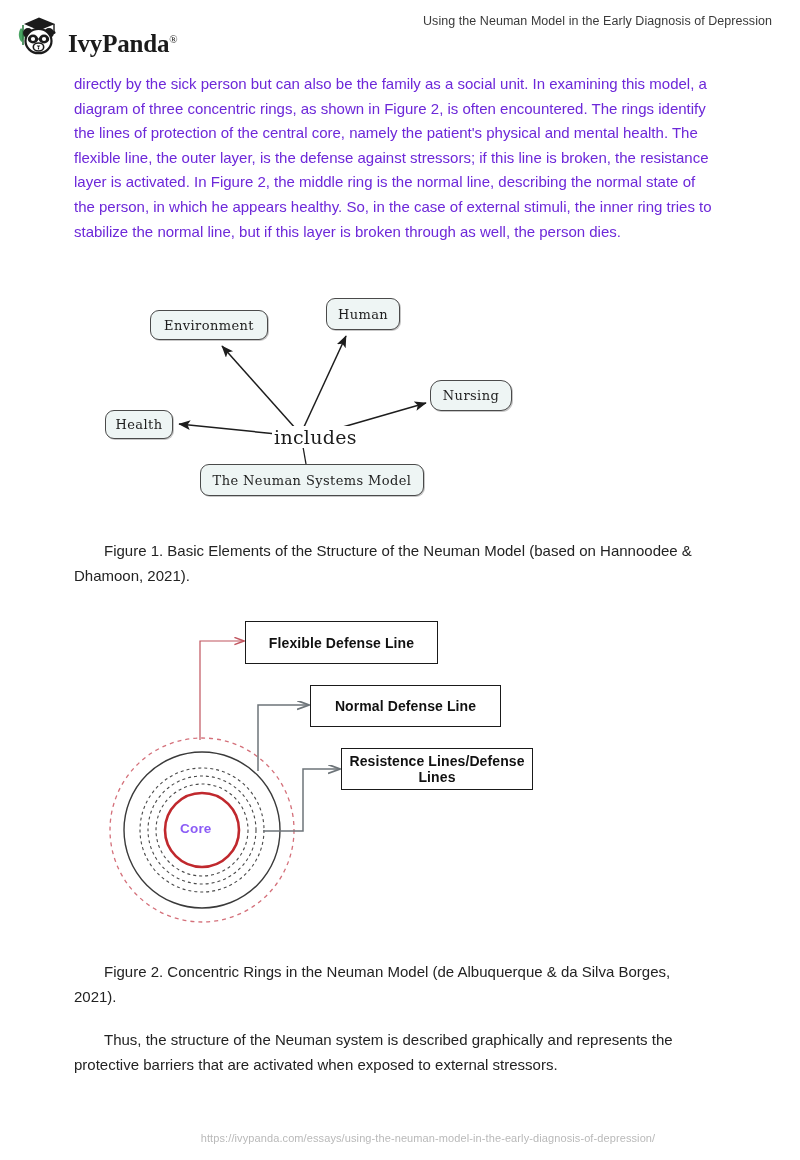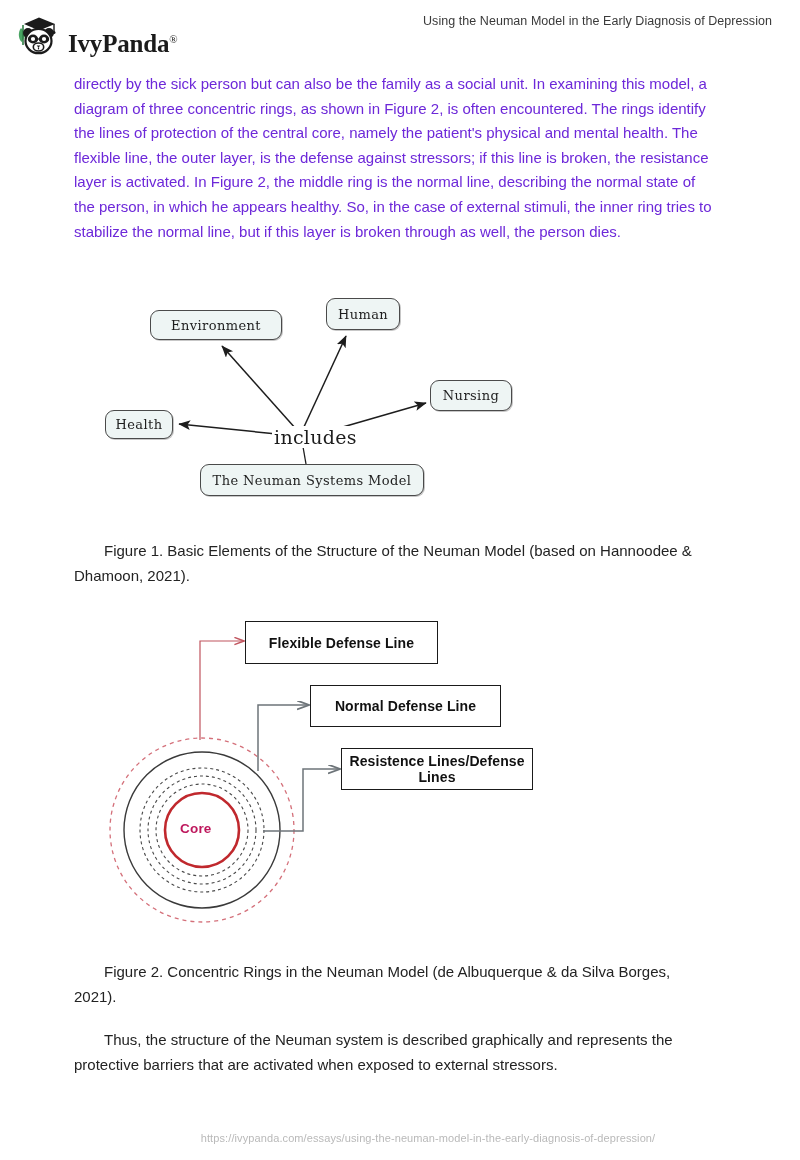--- a/index.html
+++ b/index.html
@@ -154,21 +154,21 @@
     font-size: 14px;
     font-weight: bold;
     color: #111111;
     letter-spacing: 0.1px;
     text-align: center;
   }
   .fig2-core-label {
     position: absolute;
     font-size: 13.5px;
     font-weight: bold;
-    color: #be185d;
+    color: #8b5cf6;
     letter-spacing: 0.2px;
   }
 
   
   .footer-url {
     position: absolute;
     left: 0;
     top: 1132px;
     width: 800px;
     text-align: center;
@@ -232,27 +232,27 @@
 
     <line x1="229" y1="146" x2="272" y2="53" stroke="#1d1d1d" stroke-width="1.5" marker-end="url(#ah)"></line>
 
     <line x1="248" y1="150" x2="352" y2="120" stroke="#1d1d1d" stroke-width="1.5" marker-end="url(#ah)"></line>
 
     <line x1="213" y1="152" x2="105" y2="141" stroke="#1d1d1d" stroke-width="1.5" marker-end="url(#ah)"></line>
 
     <line x1="232" y1="181" x2="228" y2="158" stroke="#1d1d1d" stroke-width="1.3"></line>
   </svg>
 
-  <div class="fig1-node" style="left:76px; top:27px; width:132px; height:30px;">
+  <div class="fig1-node" style="left:76px; top:27px; width:118px; height:30px;">
     <span>Environment</span>
   </div>
   <div class="fig1-node" style="left:252px; top:15px; width:74px; height:32px;">
     <span>Human</span>
   </div>
-  <div class="fig1-node" style="left:356px; top:97px; width:82px; height:31px;">
+  <div class="fig1-node" style="left:356px; top:97px; width:82px; height:31px;border-radius:11px;">
     <span>Nursing</span>
   </div>
   <div class="fig1-node" style="left:31px; top:127px; width:68px; height:29px;">
     <span>Health</span>
   </div>
   <div class="fig1-node" style="left:126px; top:181px; width:224px; height:32px;">
     <span>The Neuman Systems Model</span>
   </div>
   <div class="fig1-label" style="left:198px; top:143px;">includes</div>
 </div>

